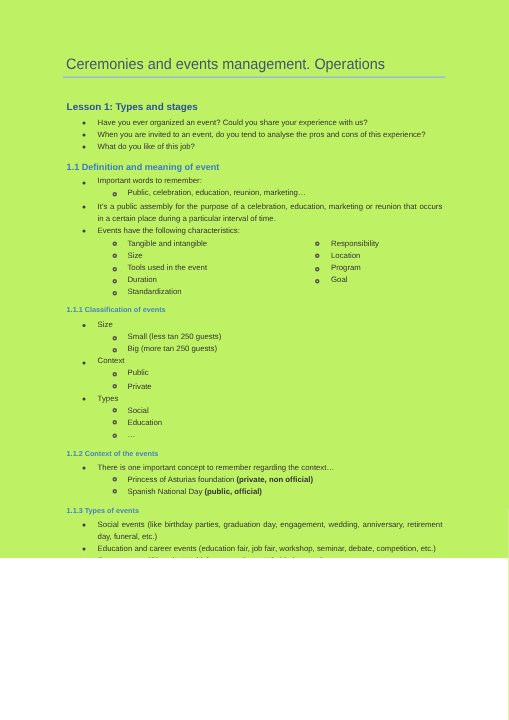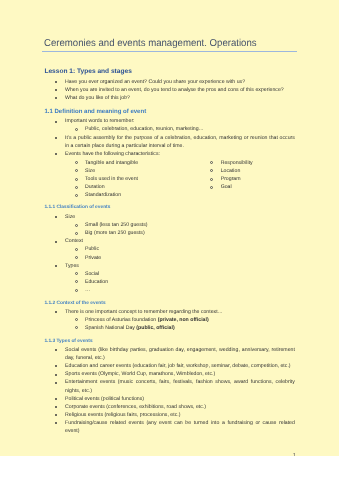--- a/index.html
+++ b/index.html
@@ -1,19 +1,19 @@
 <!DOCTYPE html>
 <html><head>
 <meta charset="utf-8">
 <style>
   html,body{margin:0;padding:0;}
   body{width:339px;height:480px;background:#ffffff;
        font-family:"Liberation Sans",sans-serif;overflow:hidden;
        -webkit-font-smoothing:antialiased;text-rendering:geometricPrecision;}
-  .page{position:relative;width:339px;height:456px;background:#fef9c3;overflow:hidden;}
+  .page{position:relative;width:339px;height:372px;background:#bef264;overflow:hidden;}
   .aa{position:absolute;left:0;top:0;width:339px;height:480px;transform:translateZ(0);}
 
   .doc-title{position:absolute;left:44px;top:37.7px;font-size:10.1px;
              line-height:11px;color:#46536B;white-space:nowrap;
              transform:scaleX(0.952);transform-origin:left center;}
   .title-rule{position:absolute;left:42px;top:51.3px;width:255px;height:1px;
               background:#9CB7DE;}
 
   .blk{position:absolute;left:44.4px;width:250.5px;}
 

